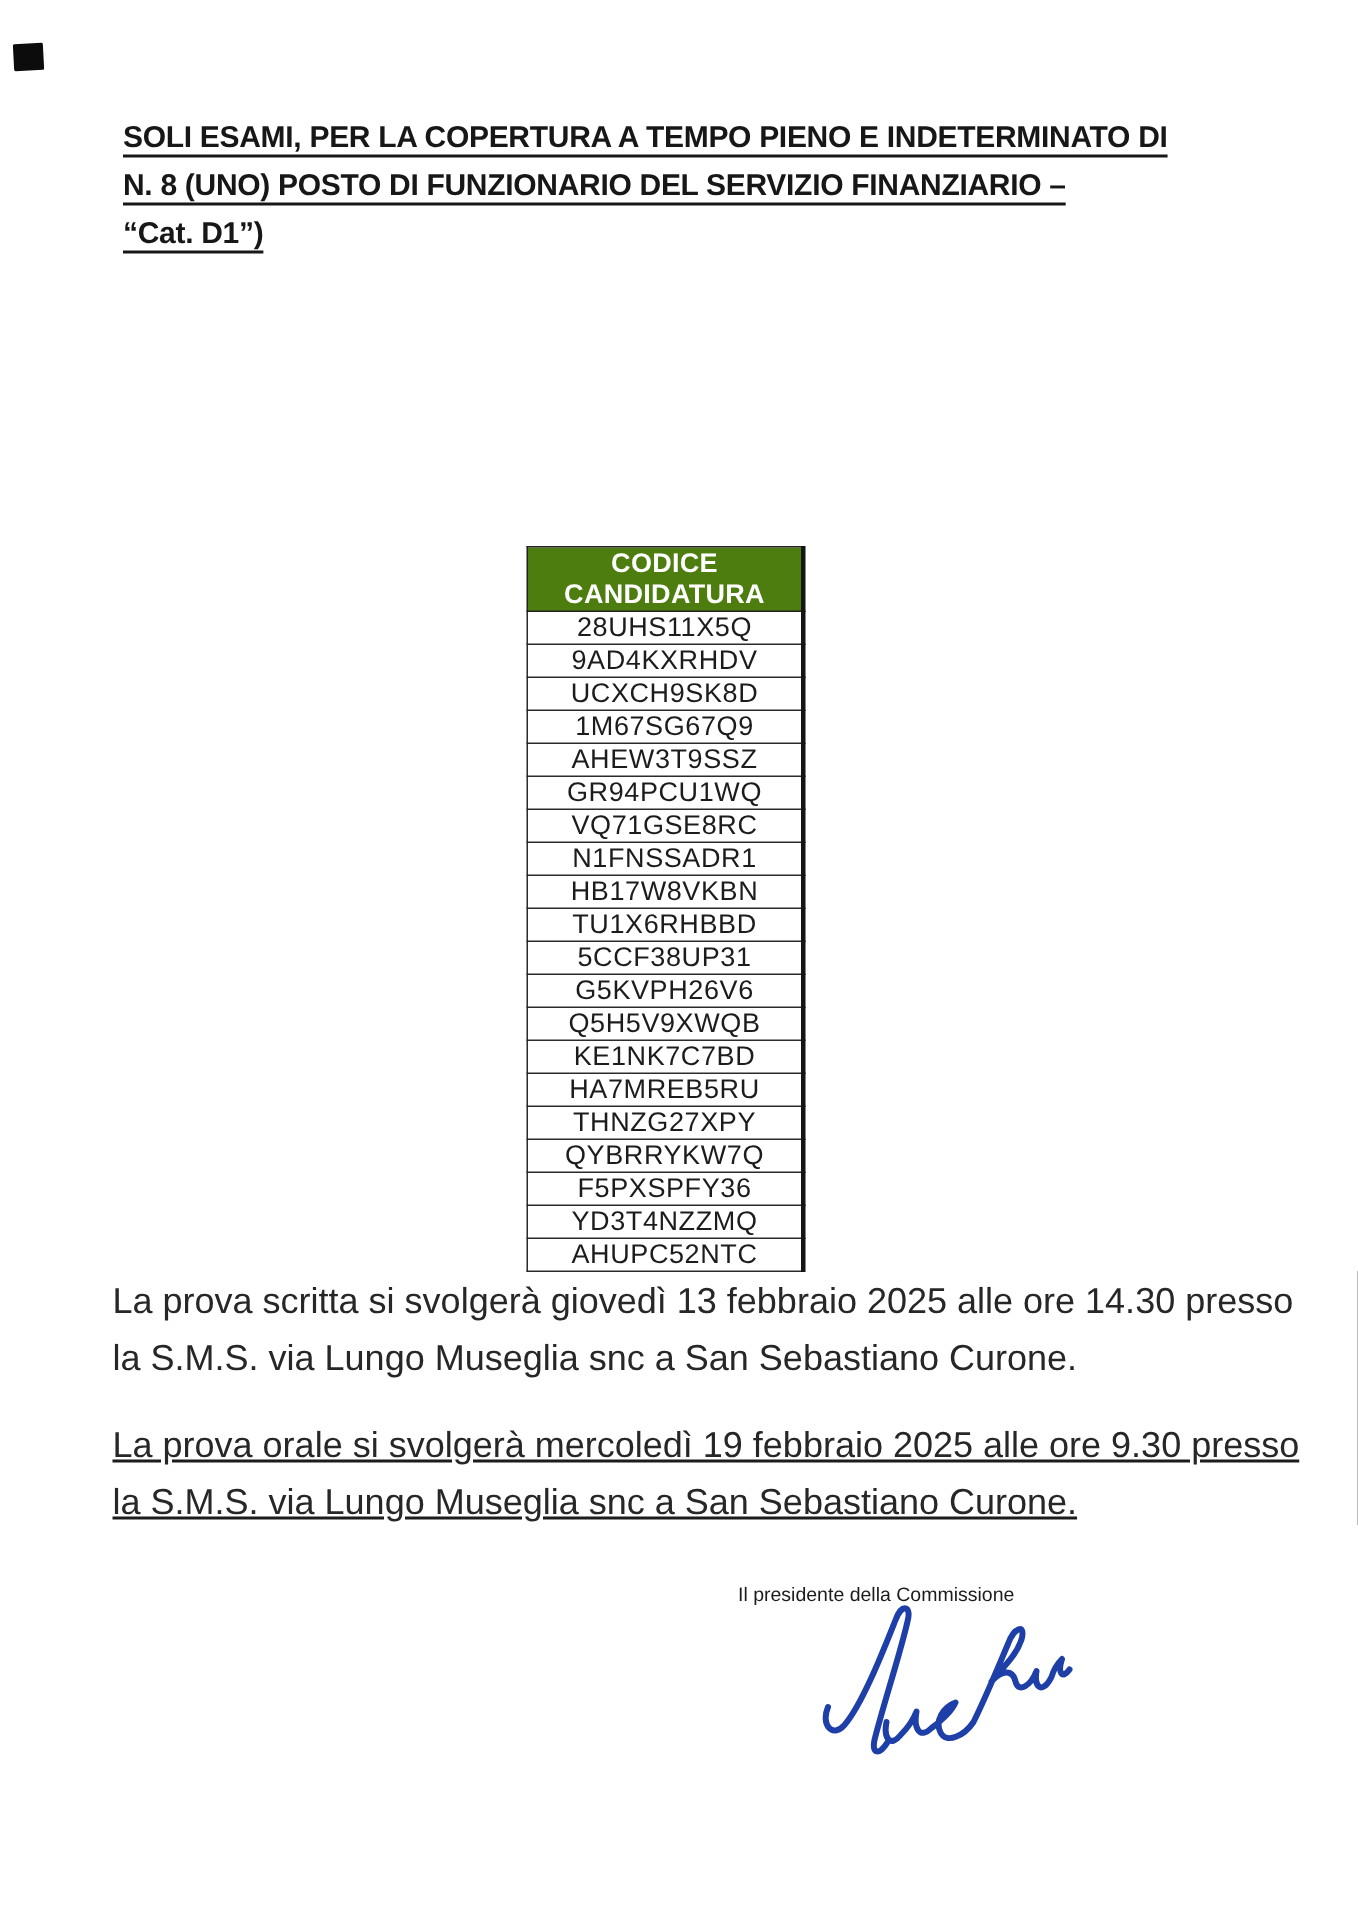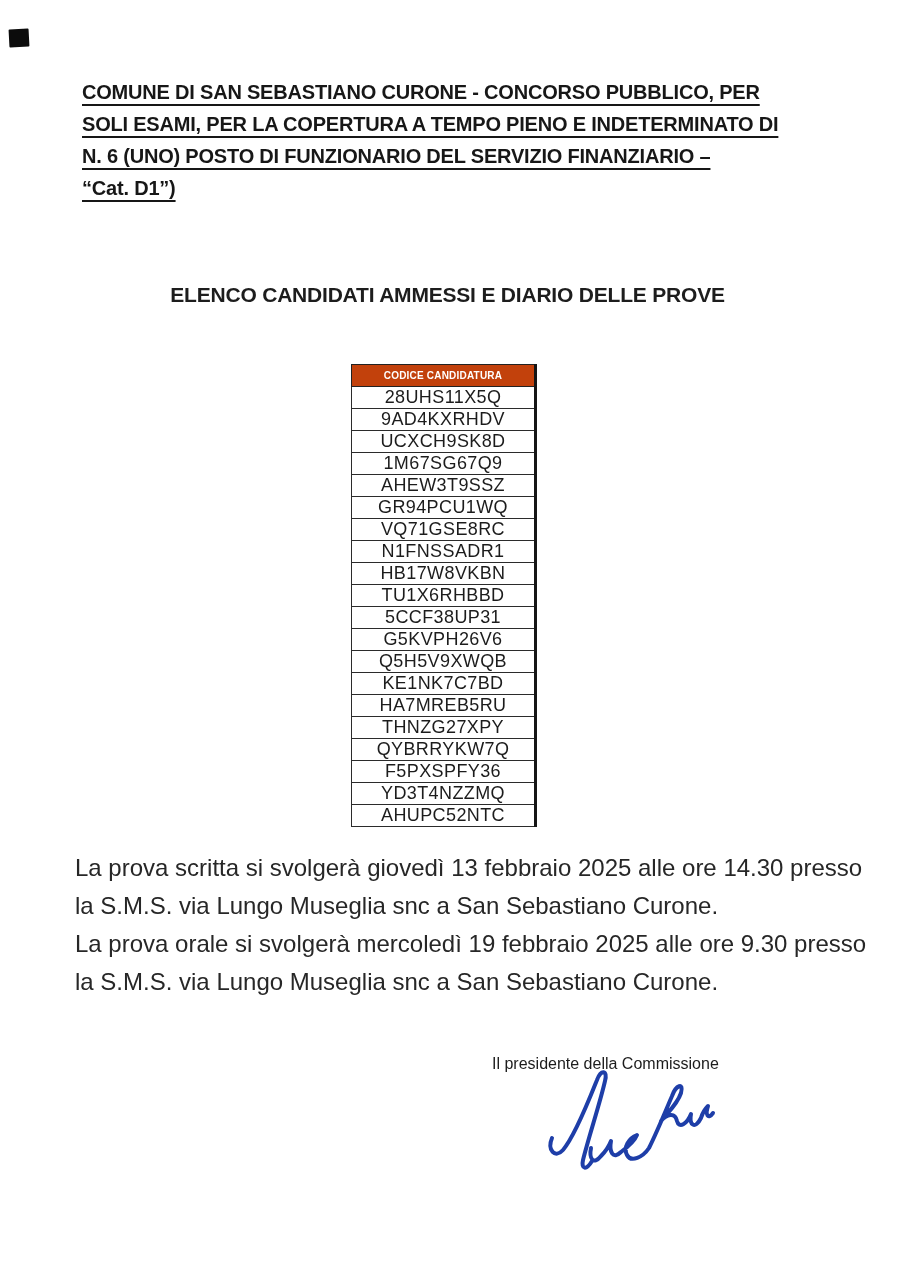--- a/index.html
+++ b/index.html
@@ -52,23 +52,23 @@
   }
   .codes-table {
     position: absolute;
     left: 351px; top: 364px;
     width: 186px;
     border-collapse: collapse;
     border: 1.5px solid #222222;
     border-right: 3px solid #151515;
   }
   .codes-table th {
-    background: #c2410c;
+    background: #4d7c0f;
     color: #ffffff;
-    font-size: 10px;
+    font-size: 18px;
     font-weight: bold;
     height: 22px;
     letter-spacing: 0.2px;
     border: 1px solid #222222;
     text-align: center;
   }
   .codes-table td {
     font-size: 18px;
     color: #1c1c1c;
     height: 19.5px;
@@ -82,50 +82,48 @@
     left: 75px;
     width: 780px;
   }
   .para .para-line {
     font-size: 24px;
     line-height: 38px;
     color: #272727;
     white-space: nowrap;
   }
   .para-written { top: 849px; }
-  .para-oral   { top: 925px; }
+  .para-oral   { top: 945px; text-decoration: underline; }
   .sig-label {
     position: absolute;
     left: 492px; top: 1055px;
-    font-size: 16px;
+    font-size: 13px;
     color: #1c1c1c;
     white-space: nowrap;
   }
   .sig-svg {
     position: absolute;
     left: 545px; top: 1060px;
     width: 175px; height: 122px;
     z-index: 2;
   }
 </style>
 </head>
 <body>
 
 <div class="page">
 
   <div class="corner-mark"></div>
 
   <div class="title-block">
-    <div class="title-line"><span>COMUNE DI SAN SEBASTIANO CURONE - CONCORSO PUBBLICO, PER</span></div>
     <div class="title-line"><span>SOLI ESAMI, PER LA COPERTURA A TEMPO PIENO E INDETERMINATO DI</span></div>
-    <div class="title-line"><span>N. 6 (UNO) POSTO DI FUNZIONARIO DEL SERVIZIO FINANZIARIO –</span></div>
+    <div class="title-line"><span>N. 8 (UNO) POSTO DI FUNZIONARIO DEL SERVIZIO FINANZIARIO –</span></div>
     <div class="title-line"><span>“Cat. D1”)</span></div>
   </div>
 
-  <div class="subtitle">ELENCO CANDIDATI AMMESSI E DIARIO DELLE PROVE</div>
 
   <table class="codes-table">
     <thead>
       <tr>
         <th>CODICE CANDIDATURA</th>
       </tr>
     </thead>
     <tbody id="codes-body">
         <tr>
           <td>28UHS11X5Q</td>

